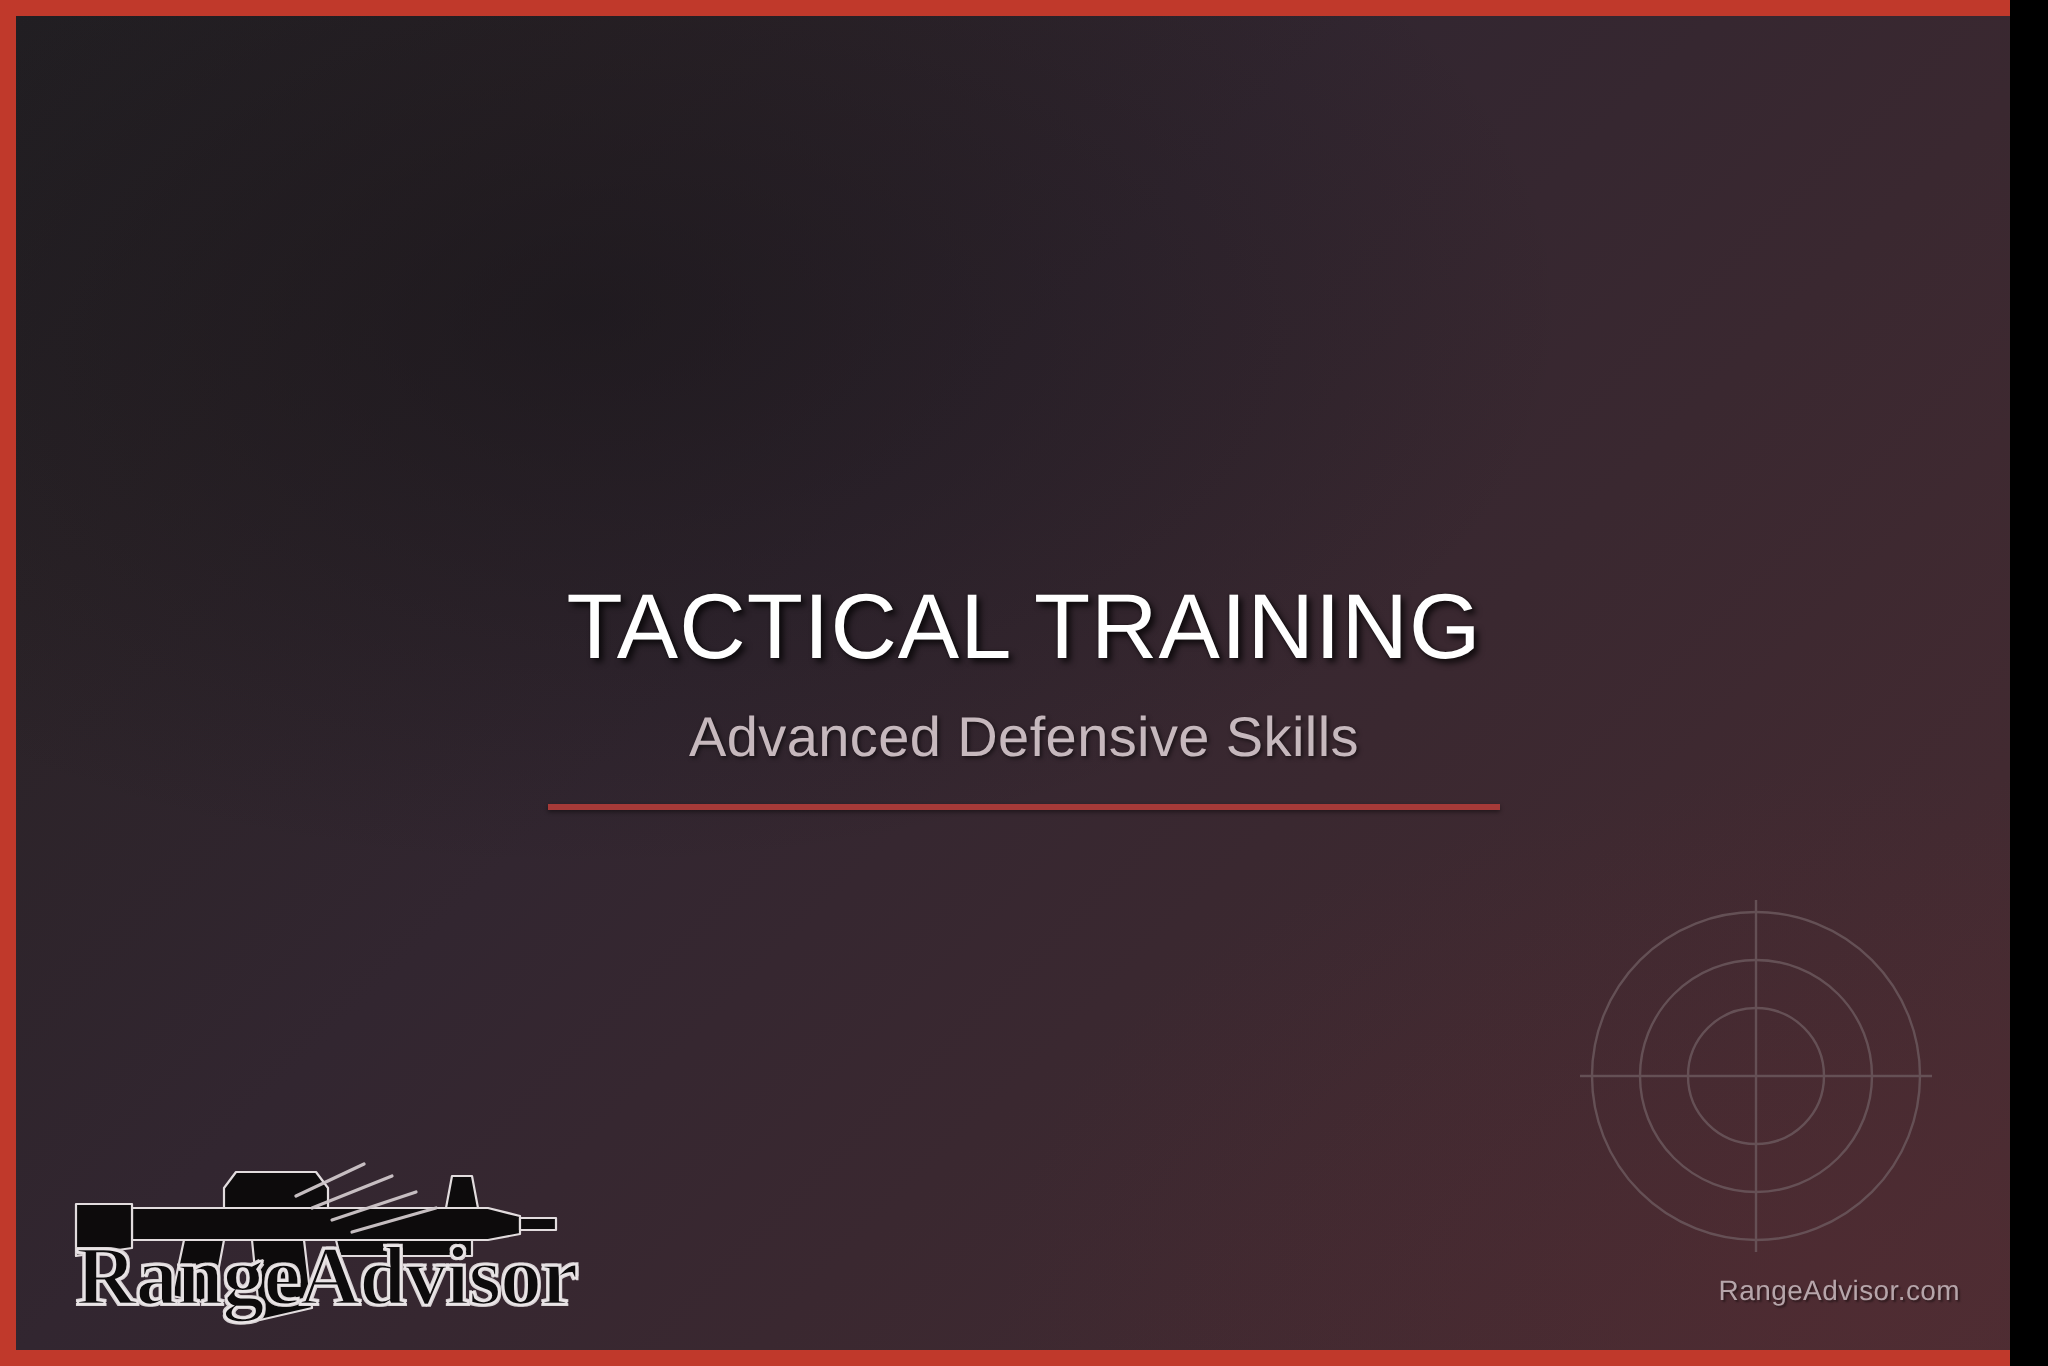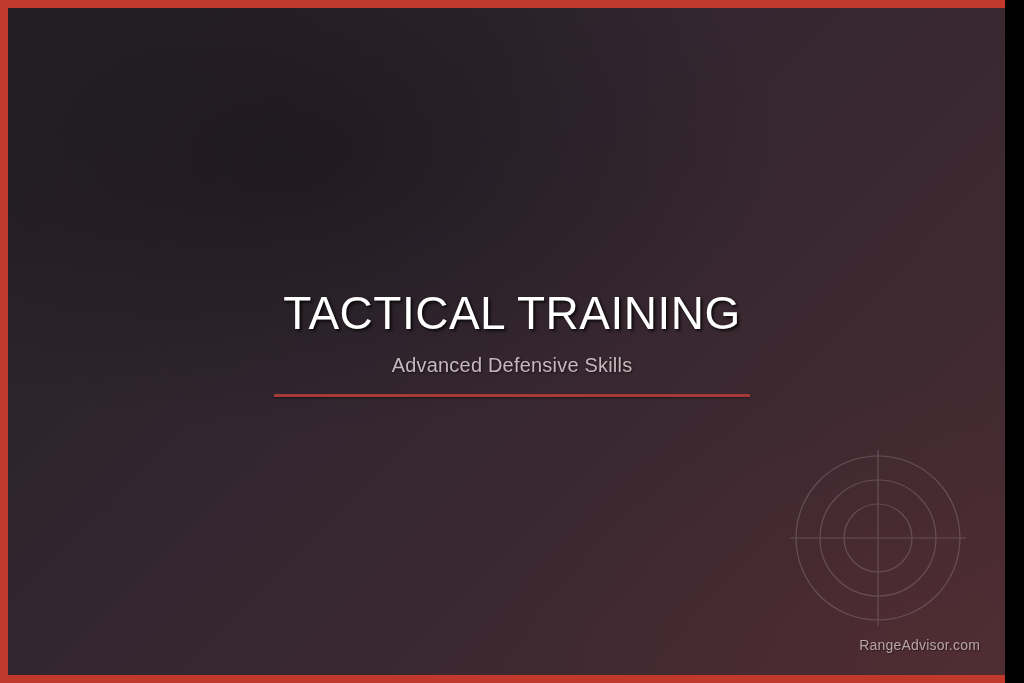--- a/index.html
+++ b/index.html
@@ -74,21 +74,21 @@
     font-weight: 400;
     letter-spacing: 0.5px;
     line-height: 1.0;
     color: #ffffff;
     text-shadow: 2px 2px 3px rgba(0,0,0,0.75), 0 0 1px rgba(0,0,0,0.5);
     white-space: nowrap;
   }
   #slide-subtitle {
     margin: 19px 0 0 0;
     font-family: "Liberation Sans", sans-serif;
-    font-size: 20px;
+    font-size: 28px;
     font-weight: 400;
     letter-spacing: 0.2px;
     line-height: 1.0;
     color: #c6b8bd;
     text-shadow: 1px 1px 2px rgba(0,0,0,0.55);
     white-space: nowrap;
   }
   #title-divider {
     margin: 19px auto 0 auto;
     width: 476px;
@@ -180,17 +180,49 @@
         <line x1="0" y1="88" x2="176" y2="88"></line>
       </g>
     </svg>
 
     <div id="title-block">
       <h1 id="slide-title">TACTICAL TRAINING</h1>
       <div id="slide-subtitle">Advanced Defensive Skills</div>
       <div id="title-divider"></div>
     </div>
 
+    <div id="logo">
+      <svg width="252" height="105" viewBox="0 0 252 105" xmlns="http://www.w3.org/2000/svg">
+        <g fill="#0d0b0c" stroke="#e2dcde" stroke-width="1.1" stroke-linejoin="round">
+
+          <path d="M36 36 L214 36 L230 40 L230 49 L214 52 L36 52 Z"></path>
+
+          <path d="M196 20 L206 20 L209 36 L193 36 Z"></path>
+
+          <path d="M88 18 L128 18 L134 26 L134 36 L82 36 L82 26 Z"></path>
+
+          <path d="M96 52 L122 52 L126 86 L100 92 Z"></path>
+
+          <path d="M62 52 L82 52 L76 84 L56 80 Z"></path>
+
+          <path d="M8 34 L36 34 L36 56 L8 60 Z"></path>
+
+          <path d="M138 52 L206 52 L206 60 L140 60 Z"></path>
+
+          <path d="M230 41 L248 41 L248 47 L230 47 Z"></path>
+        </g>
+
+        <g fill="none" stroke="#cfc7ca" stroke-width="1.6" stroke-linecap="round" opacity="0.95">
+          <path d="M118 30 L152 14"></path>
+          <path d="M126 36 L166 20"></path>
+          <path d="M136 42 L178 28"></path>
+          <path d="M146 48 L188 36"></path>
+        </g>
+      </svg>
+      <div id="logo-wordmark">
+        <span>RangeAdvisor</span>
+      </div>
+    </div>
 
     <div id="site-url">RangeAdvisor.com</div>
 
   </div>
 </div>
 
 </body></html>

